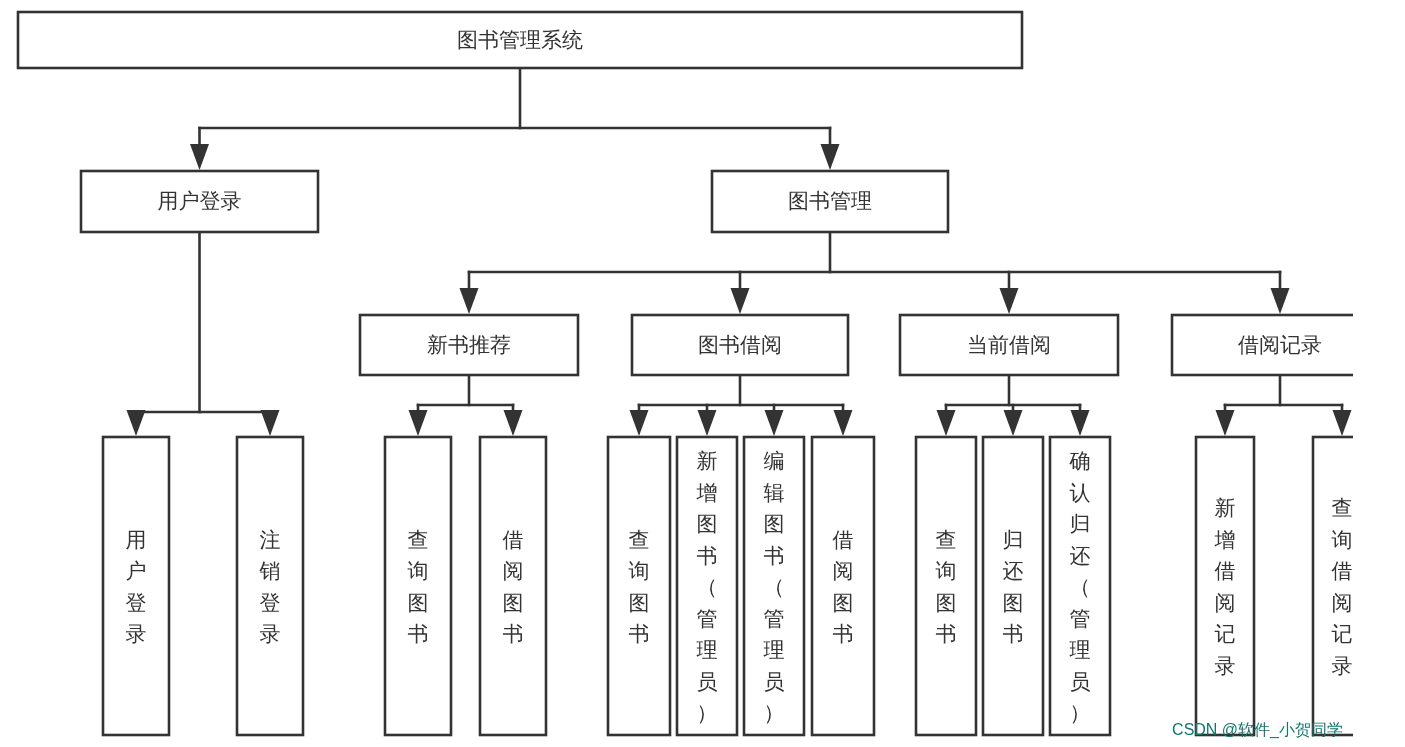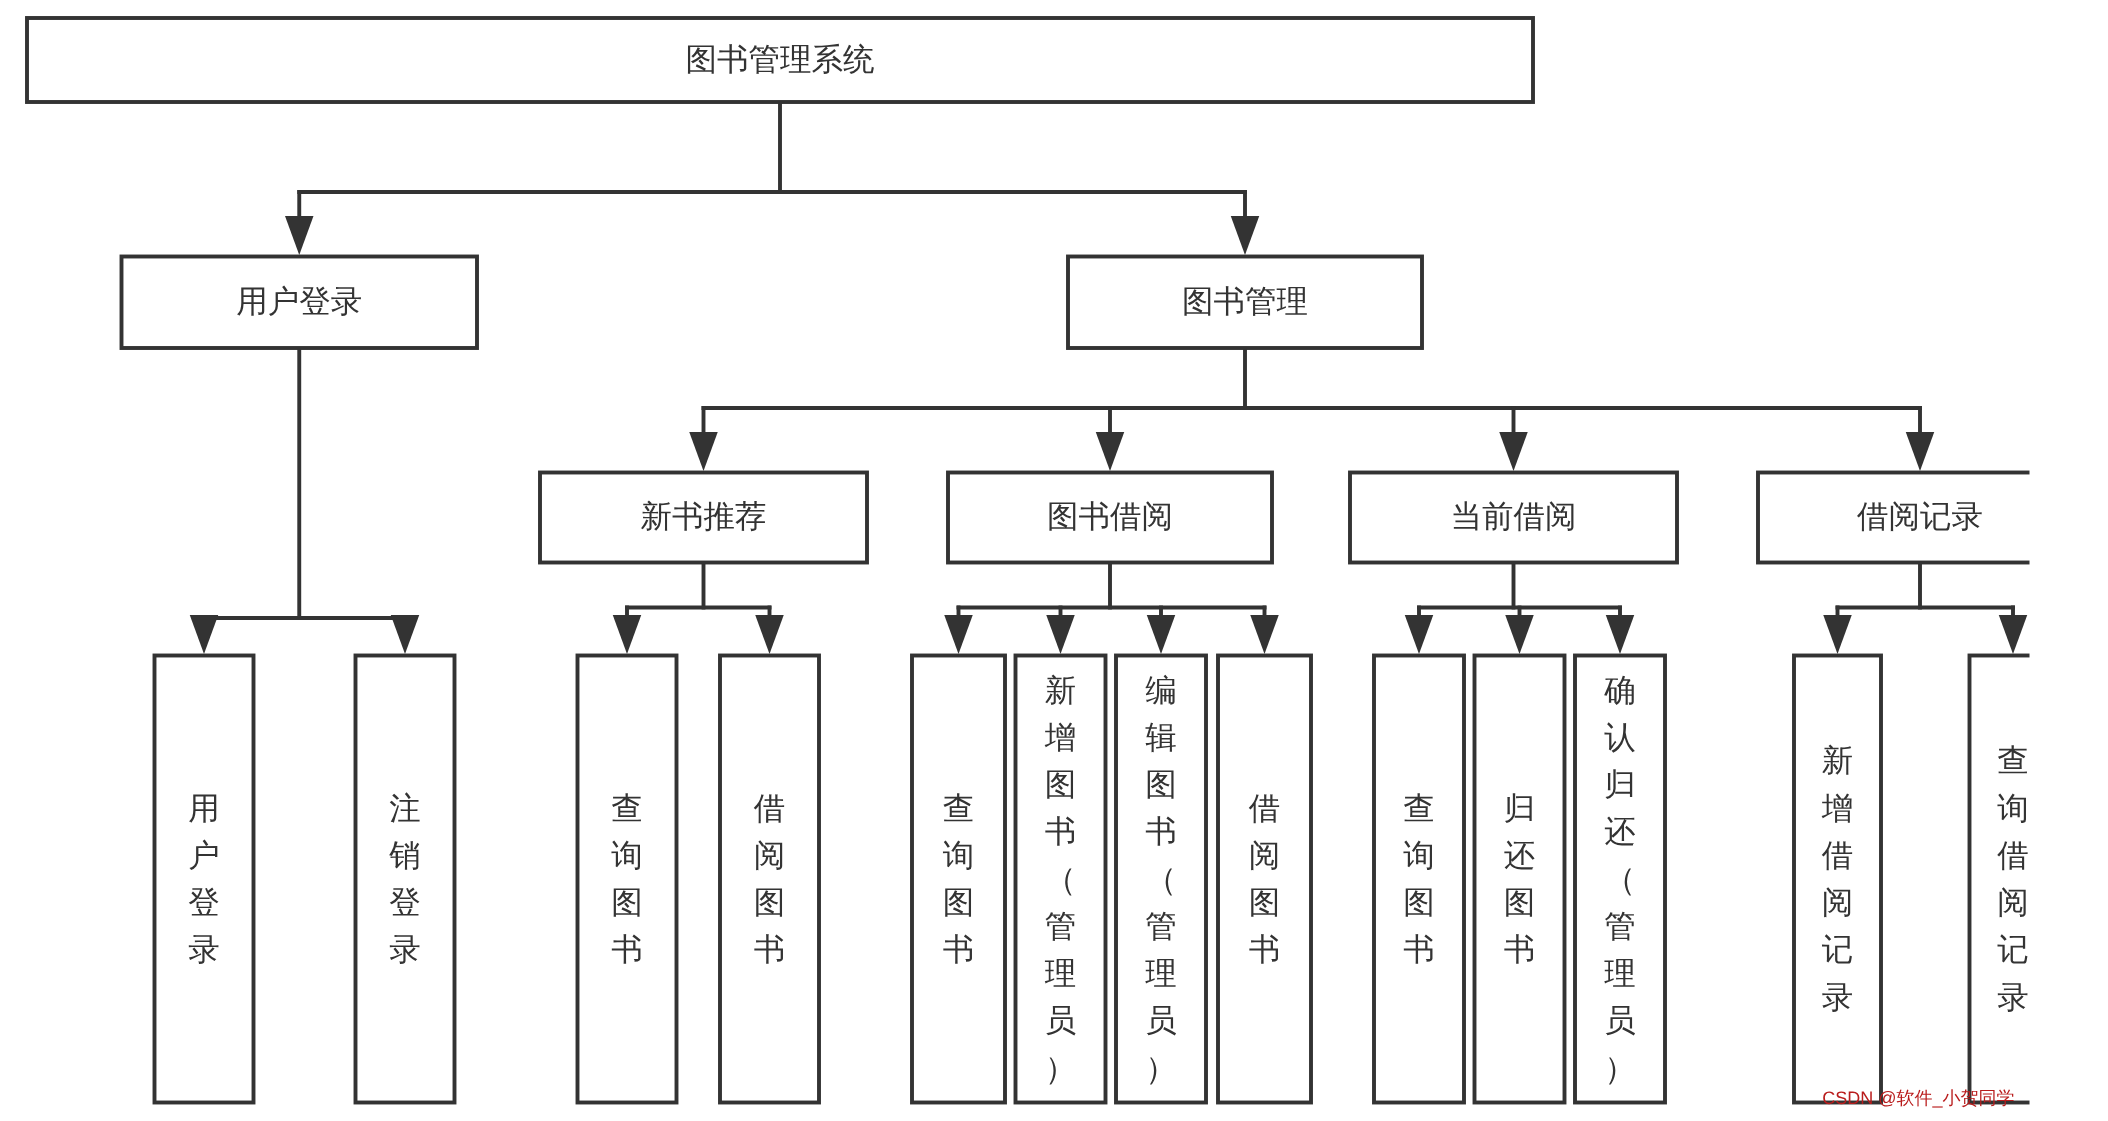--- a/index.html
+++ b/index.html
@@ -52,22 +52,22 @@
     fill: #333333;
     font-family: "Liberation Sans", "DejaVu Sans", sans-serif;
     font-size: 21px;
     text-anchor: middle;
   }
   .watermark-text {
     position: absolute;
     right: 10px;
     bottom: 6px;
     font-family: "Liberation Sans", "DejaVu Sans", sans-serif;
-    font-size: 12px;
-    color: #b91c1c;
+    font-size: 16px;
+    color: #0f766e;
     white-space: nowrap;
     user-select: none;
   }
 </style>
 </head>
 <body>
 
 <div id="diagram-root">
   <svg class="diagram-canvas" viewBox="0 0 1405 747">
     <g id="edges-layer">

